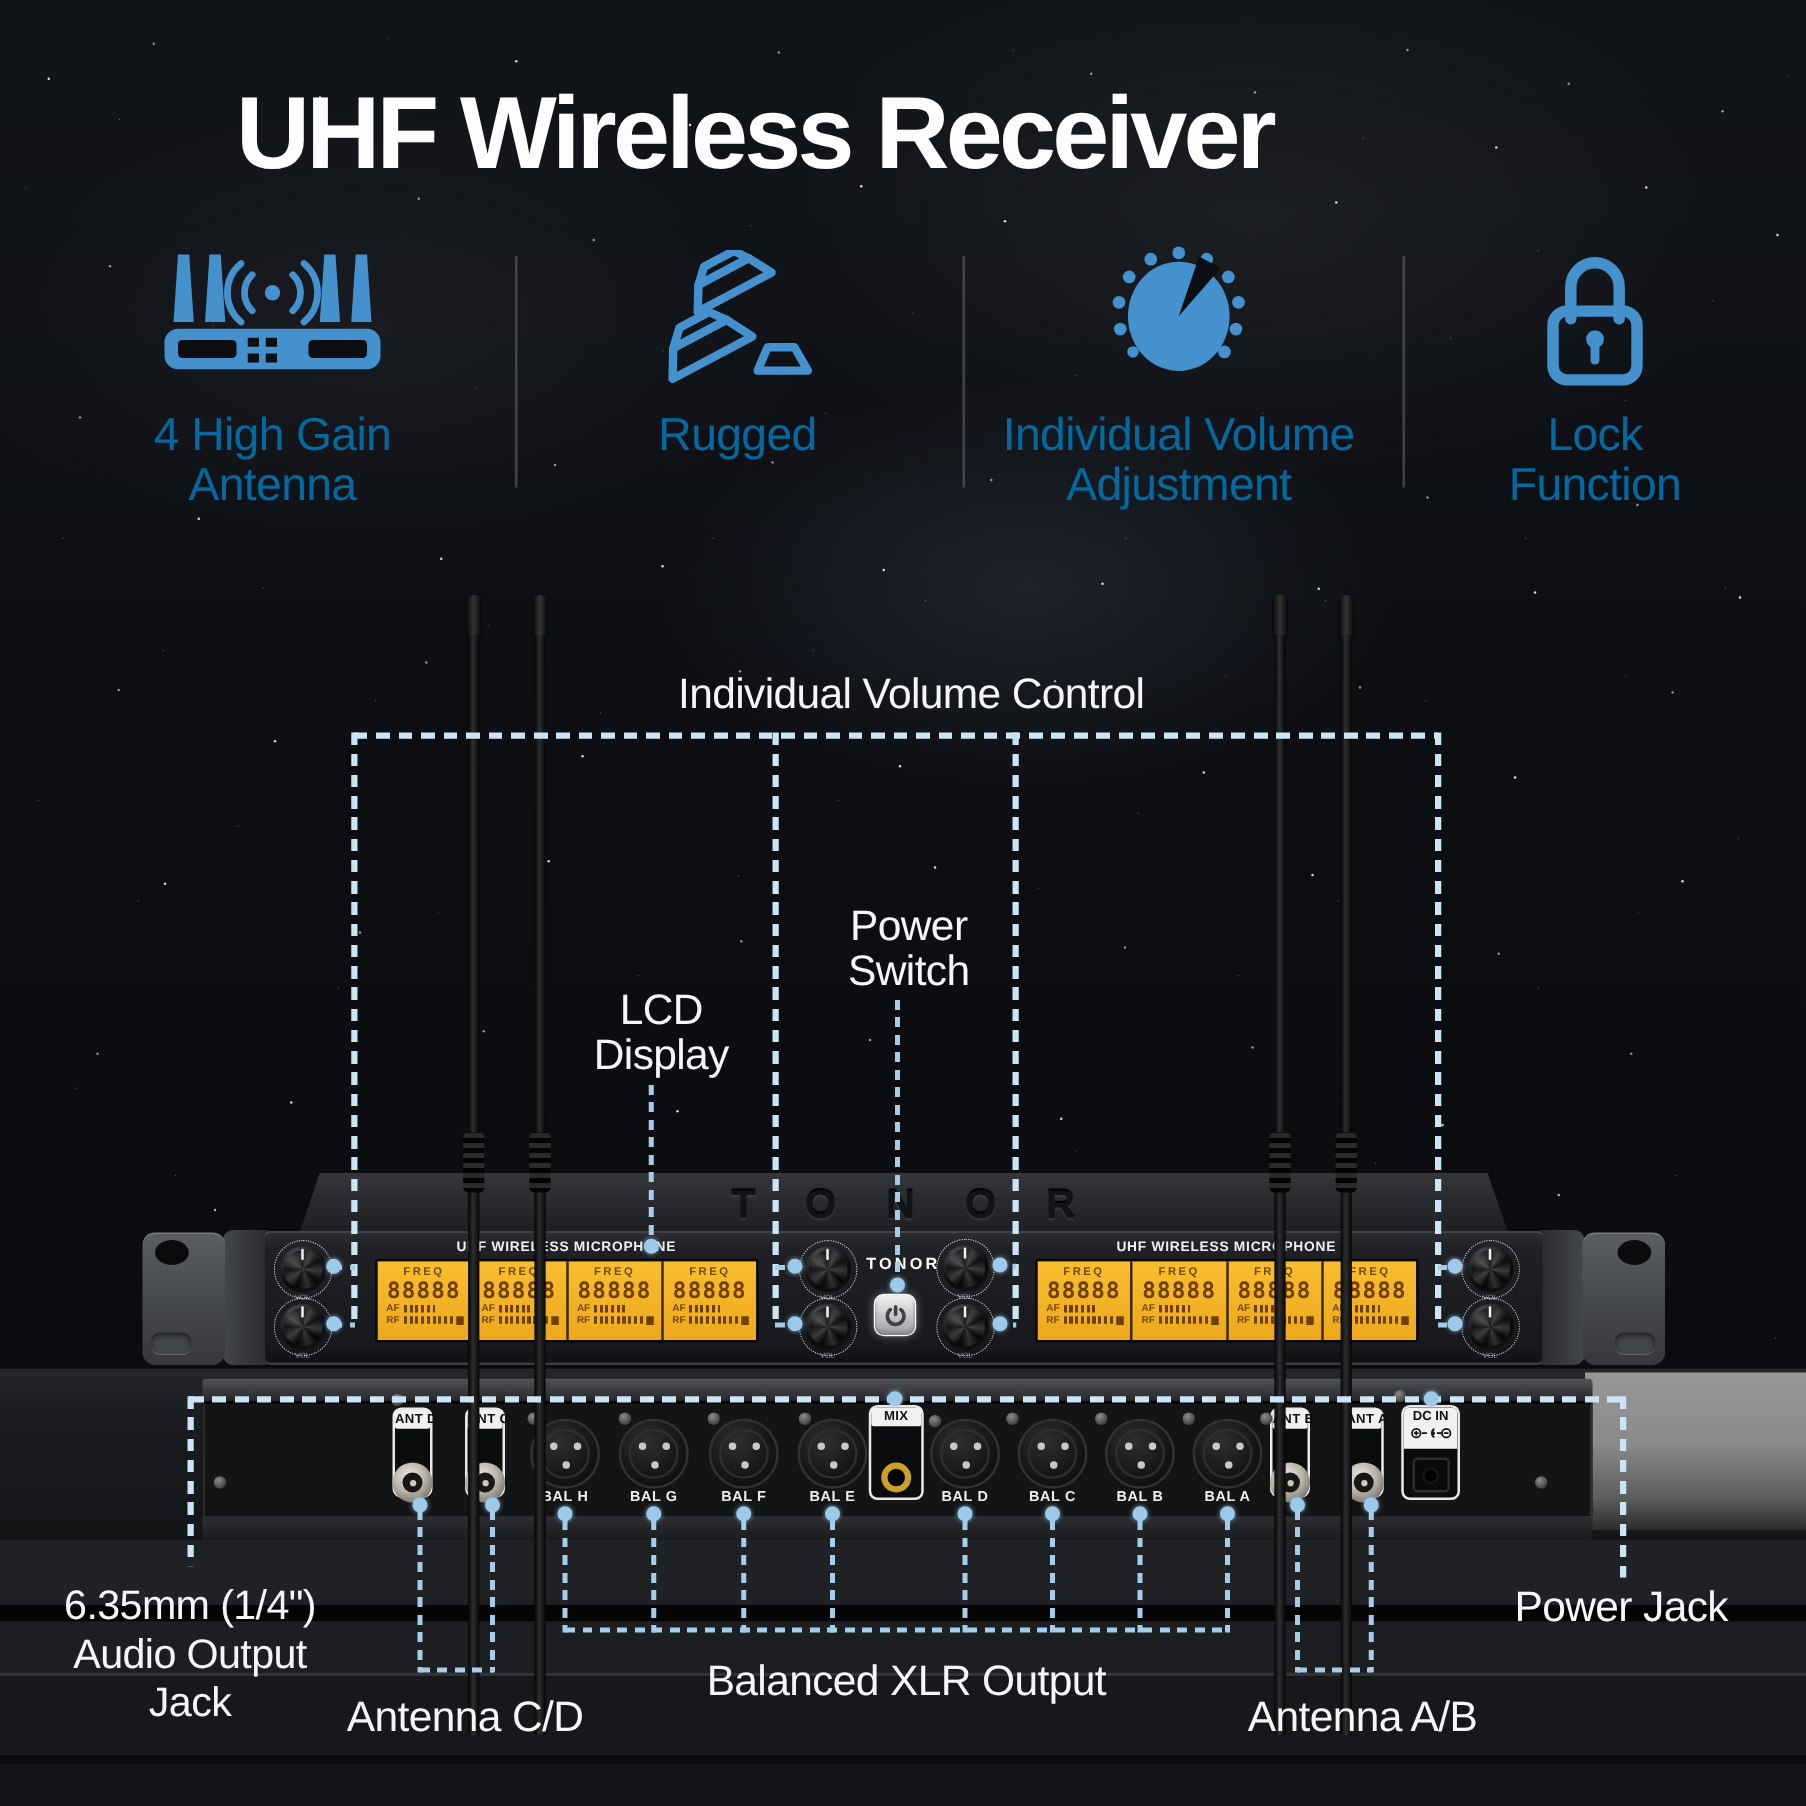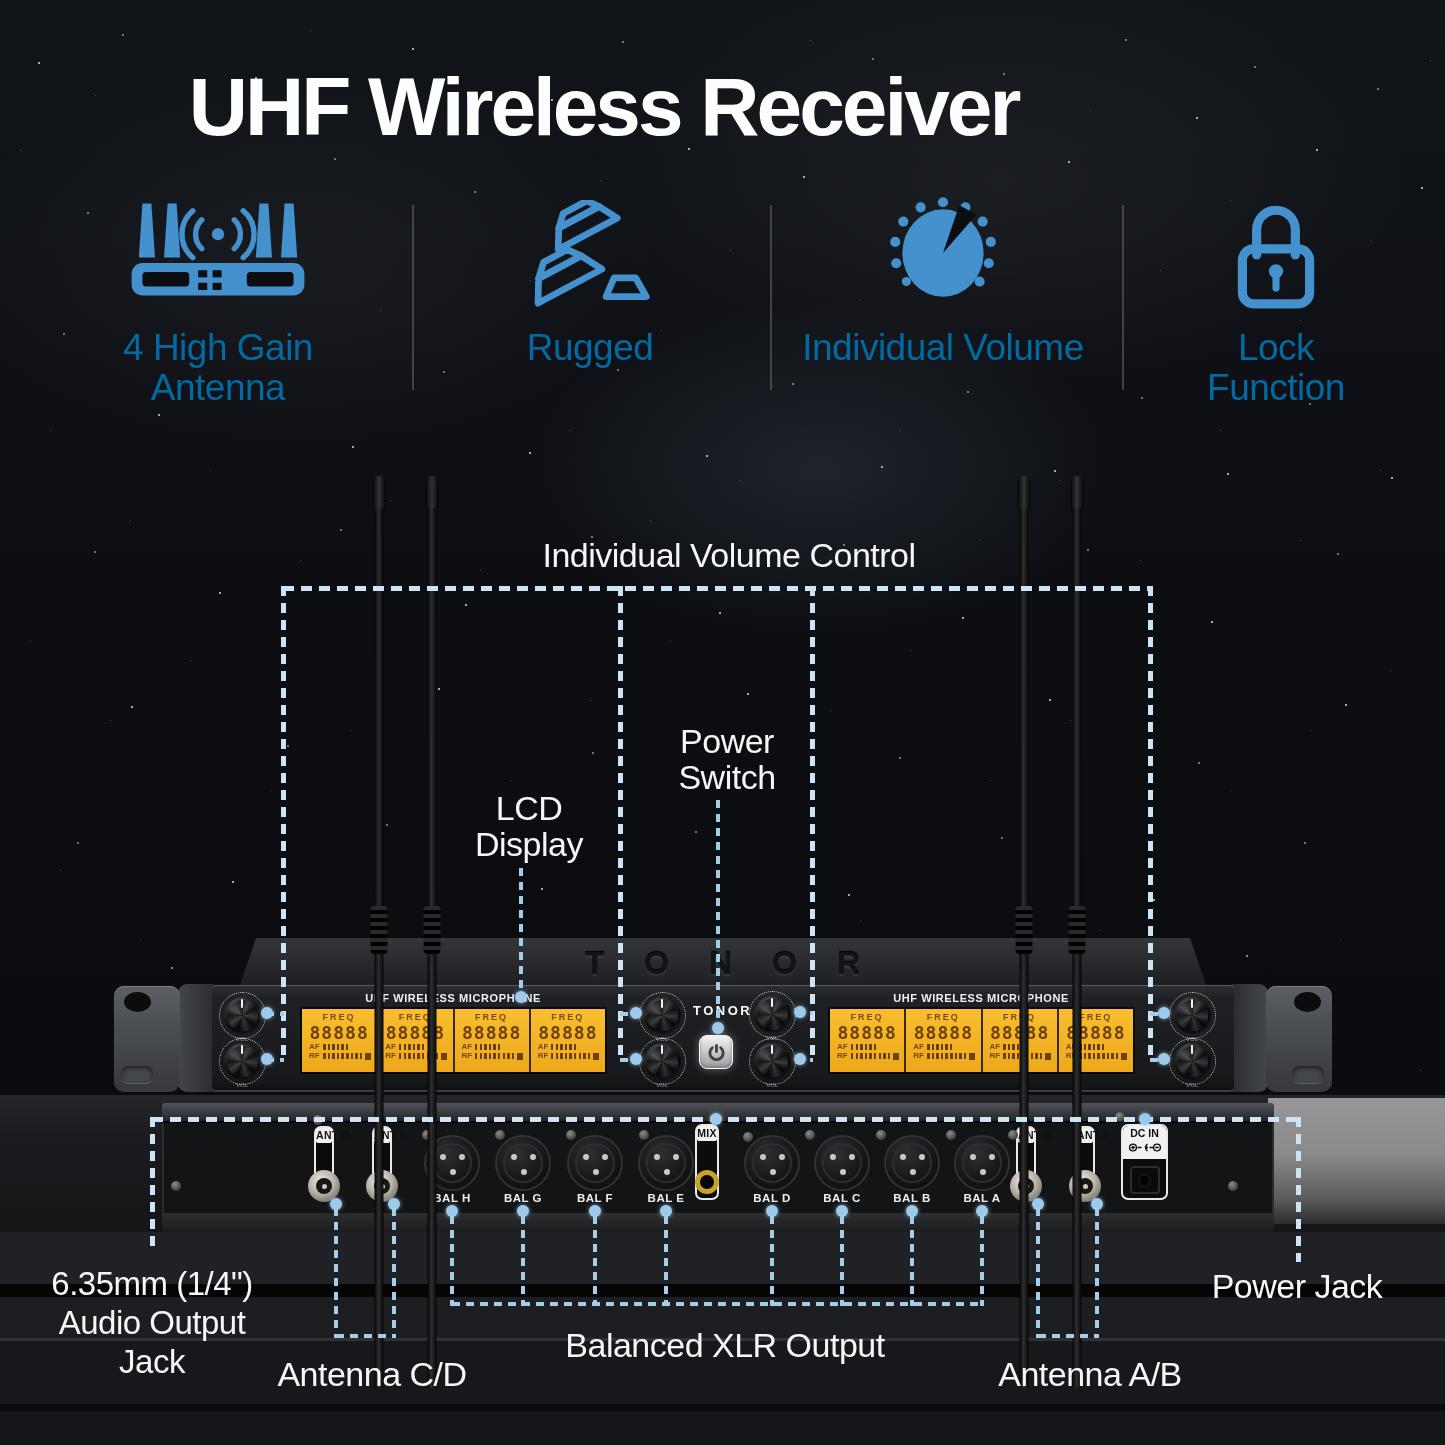--- a/index.html
+++ b/index.html
@@ -93,38 +93,38 @@
         box-shadow:0 0 8px rgba(255,255,255,.35),inset 0 -2px 3px #7d7f82;box-sizing:border-box;
         display:flex;align-items:center;justify-content:center;}
   
   .rear{position:absolute;left:162px;top:1103px;width:1112px;height:129px;}
   .rear .r-top{position:absolute;left:0;top:0;width:100%;height:18px;
         background:linear-gradient(180deg,#505357 0%,#3a3c40 50%,#232527 100%);border-radius:3px 3px 0 0;}
   .rear .r-body{position:absolute;left:0;top:18px;width:100%;height:92px;background:#131415;
         box-shadow:inset 0 2px 0 #000,inset 2px 0 0 #2a2c2e,inset -2px 0 0 #2a2c2e;}
   .rear .r-bot{position:absolute;left:0;top:110px;width:100%;height:19px;
         background:linear-gradient(180deg,#2c2e31,#1a1c1e);border-radius:0 0 3px 3px;}
-  .bnc-box{position:absolute;width:20px;height:72px;margin-left:-22px;top:1126px;border:2.5px solid #e9e9e9;
+  .bnc-box{position:absolute;width:32px;height:72px;margin-left:-22px;top:1126px;border:2.5px solid #e9e9e9;
         border-radius:7px;background:#0b0c0d;box-sizing:border-box;}
   .tag{position:absolute;left:0;top:0;width:100%;height:15px;background:#f1f1f1;color:#101010;
         font-size:10.5px;font-weight:bold;text-align:center;line-height:15px;border-radius:3px 3px 2px 2px;
         letter-spacing:.3px;white-space:nowrap;}
   .bnc-barrel{position:absolute;left:50%;top:42px;width:32px;height:32px;margin-left:-16px;border-radius:50%;
         background:radial-gradient(circle at 42% 35%,#f0ece2 0%,#b9b4a8 45%,#7d7a70 75%,#4a4842 100%);}
   .bnc-barrel::before{content:"";position:absolute;inset:8px;border-radius:50%;background:#191715;}
   .bnc-barrel::after{content:"";position:absolute;left:50%;top:50%;width:5px;height:5px;margin:-2.5px;
         border-radius:50%;background:#cfc9bc;}
   .xlr{position:absolute;width:56px;height:56px;margin-left:-28px;top:1135px;border-radius:50%;
         background:radial-gradient(circle at 40% 32%,#2e2f31,#141516 60%,#0a0a0b);
         border:2px solid #303234;box-sizing:border-box;}
   .xlr::before{content:"";position:absolute;inset:6px;border-radius:50%;border:2px solid #2c2e30;}
   .pin{position:absolute;width:6px;height:6px;border-radius:50%;background:#c9c9c9;}
   .xlr-label{position:absolute;transform:translateX(-50%);top:1192px;font-size:11.5px;font-weight:bold;
         color:#eceef0;letter-spacing:.5px;white-space:nowrap;}
-  .mix-box{position:absolute;left:695px;top:1124px;width:24px;height:76px;border:2.5px solid #e9e9e9;
+  .mix-box{position:absolute;left:695px;top:1124px;width:44px;height:76px;border:2.5px solid #e9e9e9;
         border-radius:7px;background:#0b0c0d;box-sizing:border-box;}
   .mix-ring{position:absolute;left:50%;top:44px;width:24px;height:24px;margin-left:-12px;border-radius:50%;
         border:5px solid #c9a22b;background:#050505;box-sizing:border-box;}
   .dc-box{position:absolute;left:1121px;top:1124px;width:47px;height:76px;border:2.5px solid #e9e9e9;
         border-radius:7px;background:#0b0c0d;box-sizing:border-box;overflow:hidden;}
   .dc-white{position:absolute;left:0;top:0;width:100%;height:33px;background:#f1f1f1;text-align:center;}
   .dc-white .dc-label{font-size:10.5px;font-weight:bold;color:#101010;line-height:14px;}
   .dc-jack{position:absolute;left:50%;top:40px;width:30px;height:28px;margin-left:-15px;border-radius:4px;
         background:#0a0a0a;border:2px solid #2c2c2c;box-sizing:border-box;}
   .dc-jack::before{content:"";position:absolute;left:50%;top:50%;width:13px;height:13px;margin:-6.5px;
@@ -232,20 +232,21 @@
             <circle cx="13" cy="53" r="5"></circle>
           <circle cx="21" cy="33" r="5"></circle>
             <circle cx="38" cy="19" r="5"></circle>
           <ellipse cx="60" cy="64" rx="40" ry="43"></ellipse>
         </g>
         <path d="M60 64 L93 26 L76 17 Z" fill="#0c0e11"></path>
       </svg>
     </div>
     <div class="f-label">
       <div>Individual Volume</div>
+      <div>Adjustment</div>
     </div>
   </div>
 
   <div class="feature" style="left:1096px;">
     <div class="f-icon">
       <svg width="92" height="112" viewBox="0 0 90 110">
         <path d="M26 56 V31 a19 19 0 0 1 38 0 V56" fill="none" stroke="#4491cd" stroke-width="9" stroke-linecap="round"></path>
         <rect x="12" y="50" width="66" height="54" rx="11" fill="none" stroke="#4491cd" stroke-width="9"></rect>
         <circle cx="45" cy="72" r="7" fill="#4491cd"></circle>
         <rect x="41.5" y="74" width="7" height="18" rx="3.5" fill="#4491cd"></rect>

